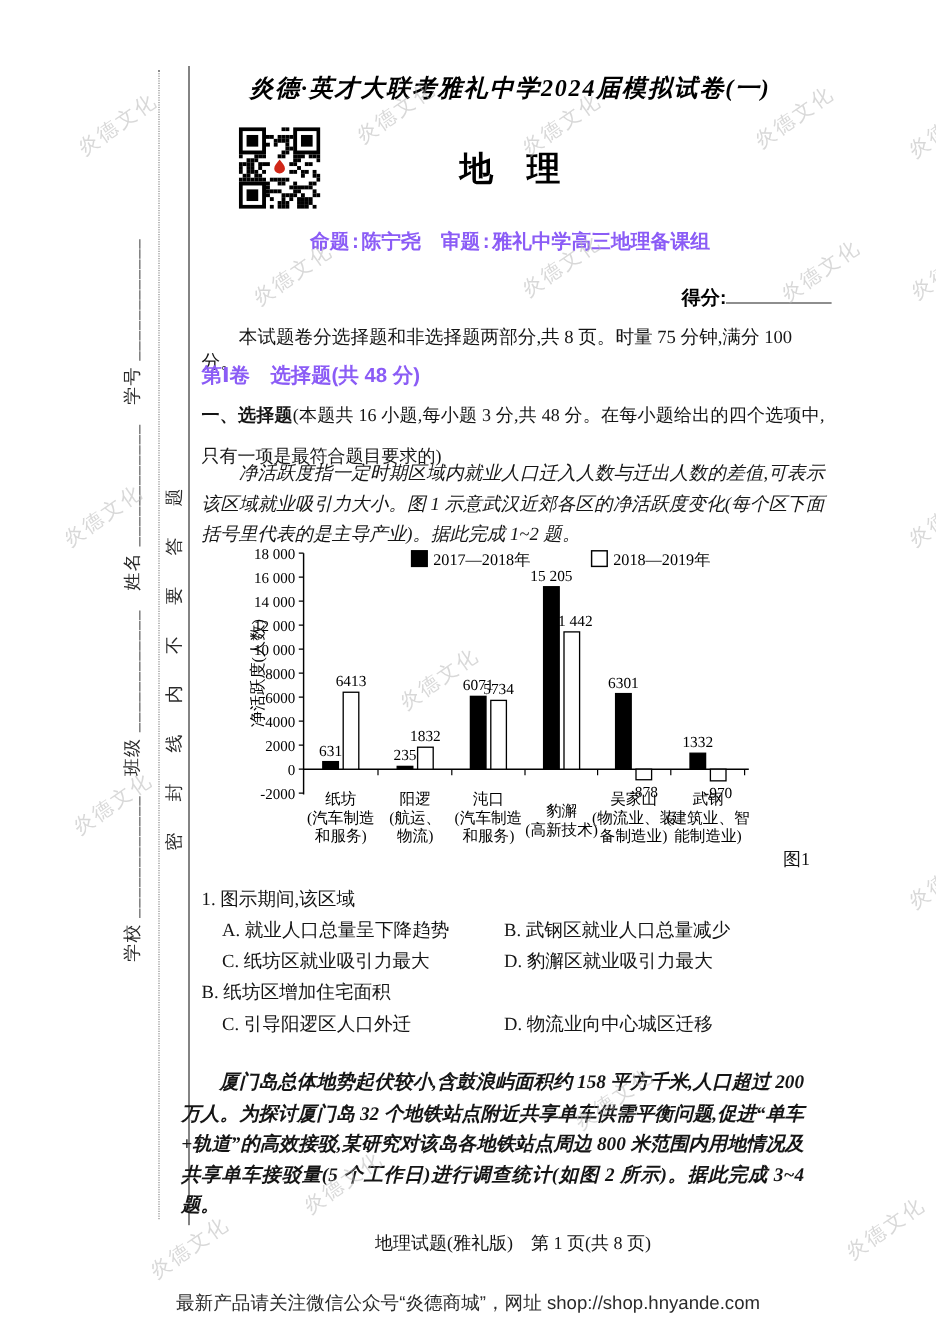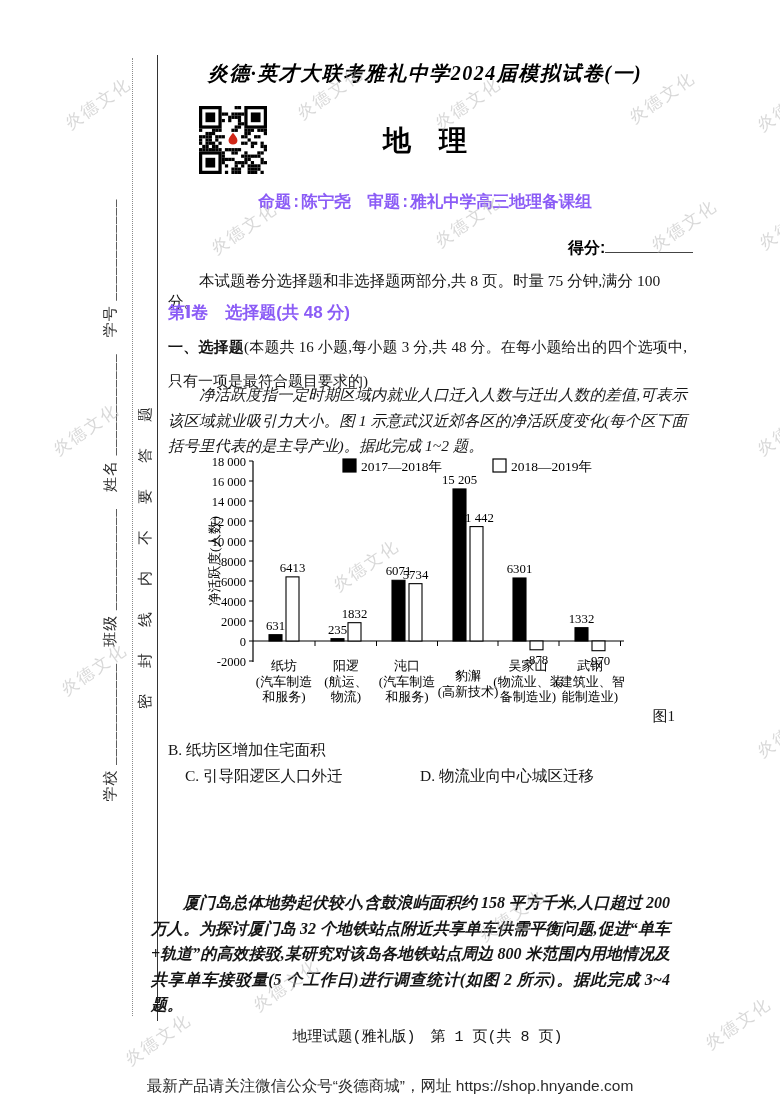--- a/index.html
+++ b/index.html
@@ -39,21 +39,21 @@
   
   .chart{left:205px;top:453px;width:470px;height:268px;}
   .chart-caption{position:absolute;top:254px;left:0;width:100%;text-align:right;font-size:15px;}
   
   .questions{left:168px;top:737px;width:519px;font-size:15.5px;line-height:26px;}
   .opt-row{display:flex;}
   .optA{margin-left:17px;width:235px;}
   .optB{flex:1;}
   .passage2{left:151px;top:890px;width:519px;font-size:16px;line-height:25.5px;
       text-indent:2em;text-align:justify;font-weight:bold;}
-  .footer{left:168px;top:1027px;width:519px;text-align:center;font-size:15px;font-family:Liberation Mono, monospace;}
+  .footer{left:168px;top:1027px;width:519px;text-align:center;font-size:15px;}
   .promo{left:0;top:1076px;width:780px;text-align:center;font-size:15.5px;color:#2b2b2b;
       font-family:"Liberation Sans","DejaVu Sans",sans-serif;}
   .qr{left:199px;top:106px;}
 </style>
 </head>
 <body>
 
 <div class="abs margin-fields">学校 ____________　班级 ____________　姓名 ____________　学号 ____________</div>
 <div class="abs dotted-line"></div>
 <div class="abs margin-seal">密封线内不要答题</div>
@@ -296,34 +296,45 @@
       <text x="323" y="248" text-anchor="middle" font-size="13" font-family="&quot;Liberation Serif&quot;,&quot;DejaVu Serif&quot;,serif">备制造业)</text>
       <text x="385" y="217" text-anchor="middle" font-size="13" font-family="&quot;Liberation Serif&quot;,&quot;DejaVu Serif&quot;,serif">武钢</text>
       <text x="385" y="232.5" text-anchor="middle" font-size="13" font-family="&quot;Liberation Serif&quot;,&quot;DejaVu Serif&quot;,serif">(建筑业、智</text>
       <text x="385" y="248" text-anchor="middle" font-size="13" font-family="&quot;Liberation Serif&quot;,&quot;DejaVu Serif&quot;,serif">能制造业)</text>
     </svg>
   <div class="chart-caption">图1</div>
 </div>
 
 <div class="abs questions">
   <div>
+    <div><span>1.</span><span> 图示期间,该区域</span></div>
+    <div class="opt-row">
+      <span class="optA">A. 就业人口总量呈下降趋势</span>
+      <span class="optB">B. 武钢区就业人口总量减少</span>
+    </div>
+    <div class="opt-row">
+      <span class="optA">C. 纸坊区就业吸引力最大</span>
+      <span class="optB">D. 豹澥区就业吸引力最大</span>
+    </div>
+  </div>
+  <div>
     <div class="opt-row">
       <span class="optB">B. 纸坊区增加住宅面积</span>
     </div>
     <div class="opt-row">
       <span class="optA">C. 引导阳逻区人口外迁</span>
       <span class="optB">D. 物流业向中心城区迁移</span>
     </div>
   </div>
 </div>
 
 <div class="abs passage2 kai">厦门岛总体地势起伏较小,含鼓浪屿面积约 158 平方千米,人口超过 200 万人。为探讨厦门岛 32 个地铁站点附近共享单车供需平衡问题,促进“单车+轨道”的高效接驳,某研究对该岛各地铁站点周边 800 米范围内用地情况及共享单车接驳量(5 个工作日)进行调查统计(如图 2 所示)。据此完成 3~4 题。</div>
 
 <div class="abs footer">地理试题(雅礼版)　第 1 页(共 8 页)</div>
-<div class="abs promo">最新产品请关注微信公众号“炎德商城”，网址 https://shop.hnyande.com</div>
+<div class="abs promo">最新产品请关注微信公众号“炎德商城”，网址 shop://shop.hnyande.com</div>
 
 <div class="wm" style="left: 60px; top: 92px;">炎德文化</div>
 <div class="wm" style="left: 292px; top: 82px;">炎德文化</div>
 <div class="wm" style="left: 430px; top: 92px;">炎德文化</div>
 <div class="wm" style="left: 624px; top: 86px;">炎德文化</div>
 <div class="wm" style="left: 752px; top: 94px;">炎德文化</div>
 <div class="wm" style="left: 206px; top: 217px;">炎德文化</div>
 <div class="wm" style="left: 430px; top: 210px;">炎德文化</div>
 <div class="wm" style="left: 646px; top: 214px;">炎德文化</div>
 <div class="wm" style="left: 754px; top: 212px;">炎德文化</div>

